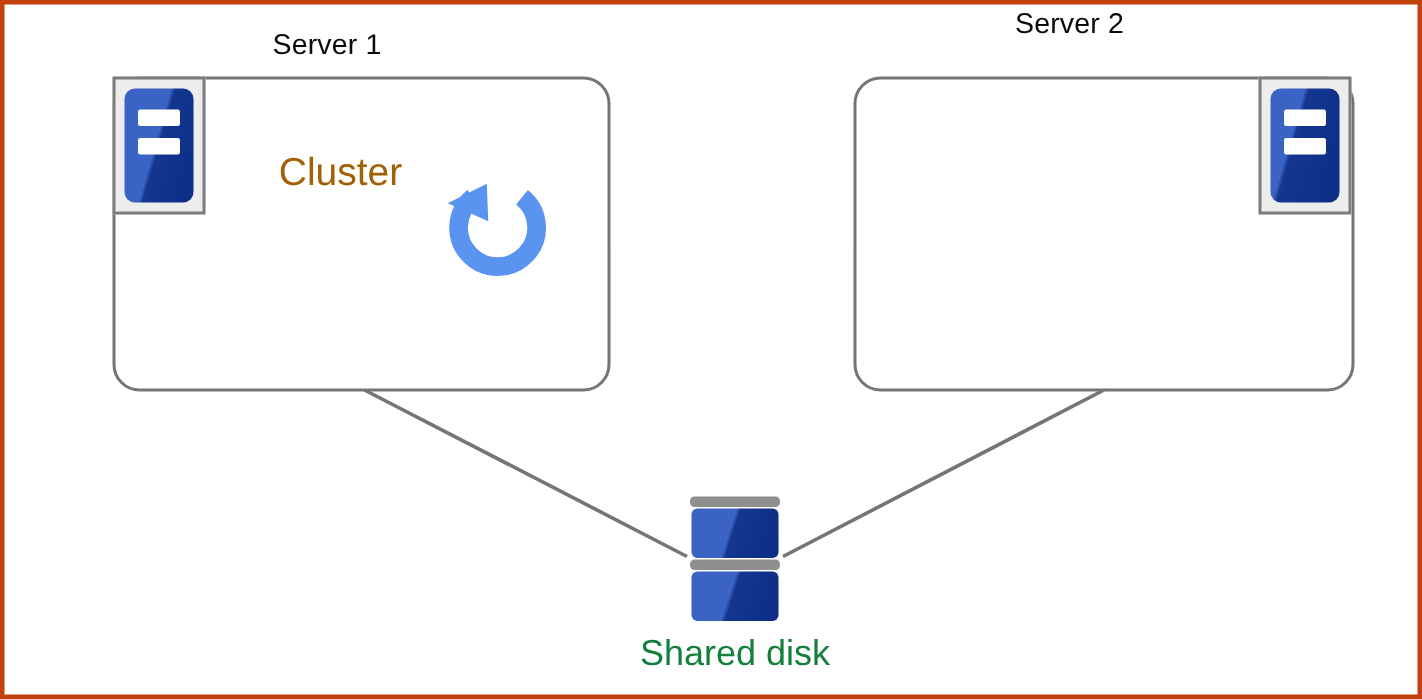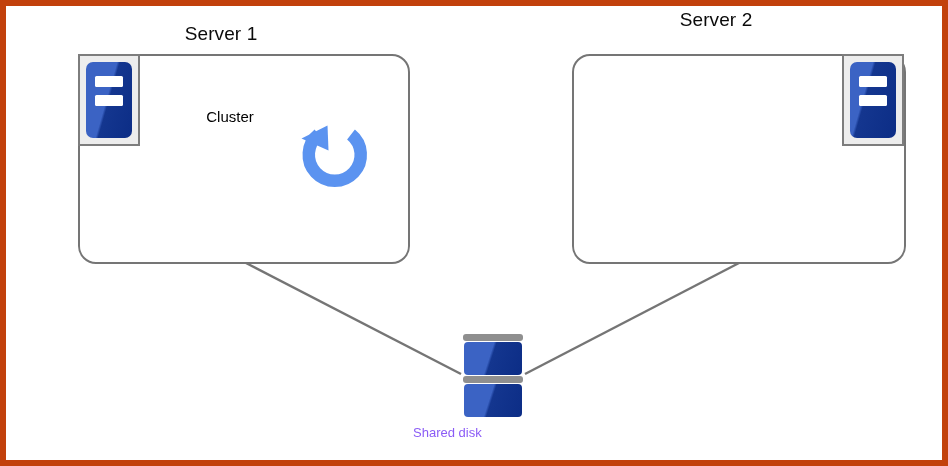--- a/index.html
+++ b/index.html
@@ -8,21 +8,21 @@
     background: #ffffff;
   }
   body {
     font-family: "Liberation Sans", sans-serif;
   }
   #canvas {
     position: relative;
     width: 948px;
     height: 466px;
     background: #ffffff;
-    border: 6px solid #c2410c;
+    border: 3px solid #c2410c;
     box-sizing: border-box;
     overflow: hidden;
   }
   #wires {
     position: absolute;
     left: 0;
     top: 0;
     width: 948px;
     height: 466px;
     pointer-events: none;
@@ -95,23 +95,23 @@
   .server-bar.b1 { top: 14px; }
   .server-bar.b2 { top: 33px; }
 
   
   #cluster-caption {
     position: absolute;
     left: 160px;
     top: 98px;
     width: 128px;
     text-align: center;
-    font-size: 15px;
+    font-size: 26px;
     line-height: 26px;
-    color: #000000;
+    color: #a16207;
   }
   #cluster-caption .ln { display: block; white-space: nowrap; }
 
   
   #reboot-icon {
     position: absolute;
     left: 288px;
     top: 110px;
     width: 82px;
     height: 76px;
@@ -147,23 +147,23 @@
       #14368f 48%, #0c2d86 100%);
   }
   .disk-platter.p1 { top: 8px; }
   .disk-platter.p2 { top: 50px; }
 
   #disk-label {
     position: absolute;
     left: 407px;
     top: 419px;
     width: 160px;
-    text-align: left;
-    font-size: 13px;
-    color: #8b5cf6;
+    text-align: center;
+    font-size: 24px;
+    color: #15803d;
     white-space: nowrap;
   }
 </style>
 </head>
 <body>
 
 <div id="canvas">
 
   <svg id="wires" viewBox="0 0 948 466" xmlns="http://www.w3.org/2000/svg">
     <line x1="240" y1="257" x2="455" y2="368" stroke="#757575" stroke-width="2.4"></line>

